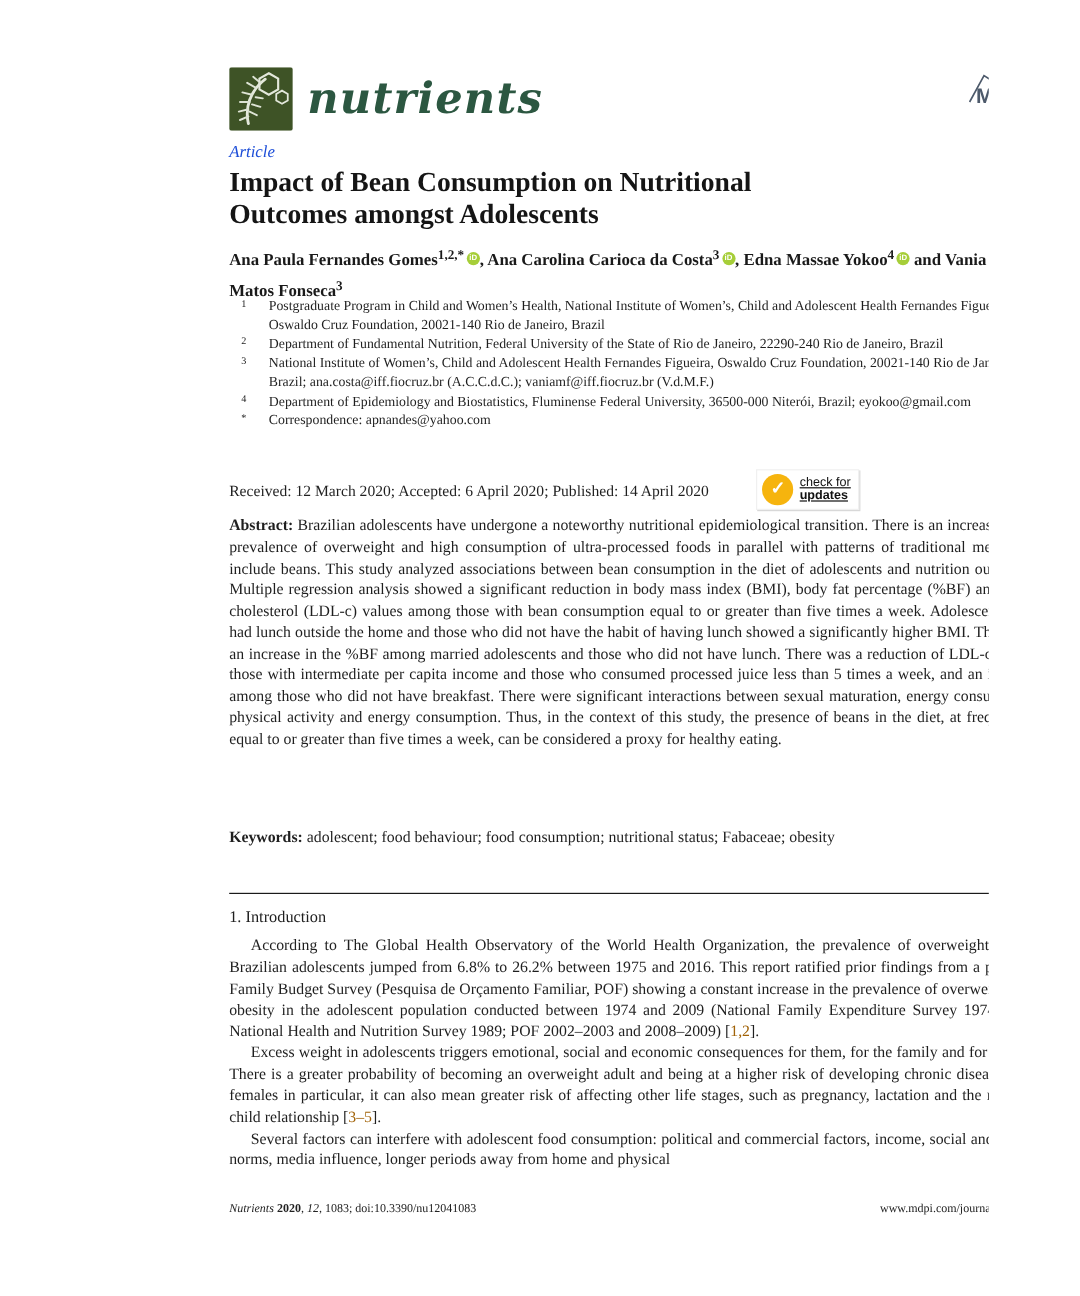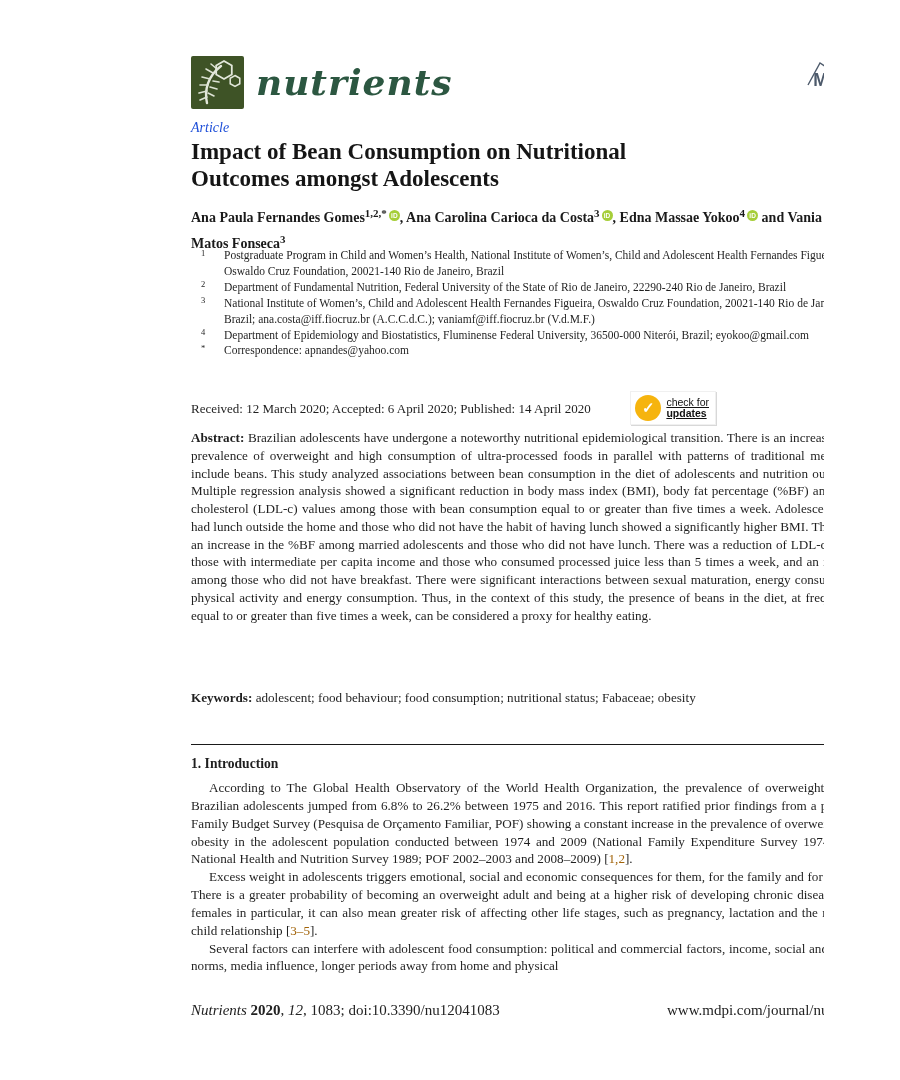--- a/index.html
+++ b/index.html
@@ -67,27 +67,27 @@
   }
   .badge-text .bold { font-weight:bold; }
 
   
   .abstract { top:429px; font-size:13.15px; line-height:17.75px; text-align:justify; }
   .label-bold { font-weight:bold; }
   .keywords { top:690px; font-size:13.15px; }
   .rule { top:744px; height:1.3px; background:#1a1a1a; }
 
   
-  .section-heading { top:756px; font-size:13.6px; font-weight:bold; }
+  .section-heading { top:756px; font-size:13.6px; font-weight:normal; }
   .intro-body { top:779px; font-size:13.15px; line-height:17.85px; text-align:justify; }
   .intro-body p { text-indent:18px; margin:0; }
   .cite { color:#a16207; }
 
   
-  .footer { top:1002px; display:flex; justify-content:space-between; font-size:15px; color:#222; }
+  .footer { top:1002px; display:flex; justify-content:space-between; font-size:10px; color:#222; }
   .it { font-style:italic; }
   .bd { font-weight:bold; }
 </style>
 </head>
 <body>
 
 <div class="page">
 
   <div class="abs content header">
     <div class="brand">

